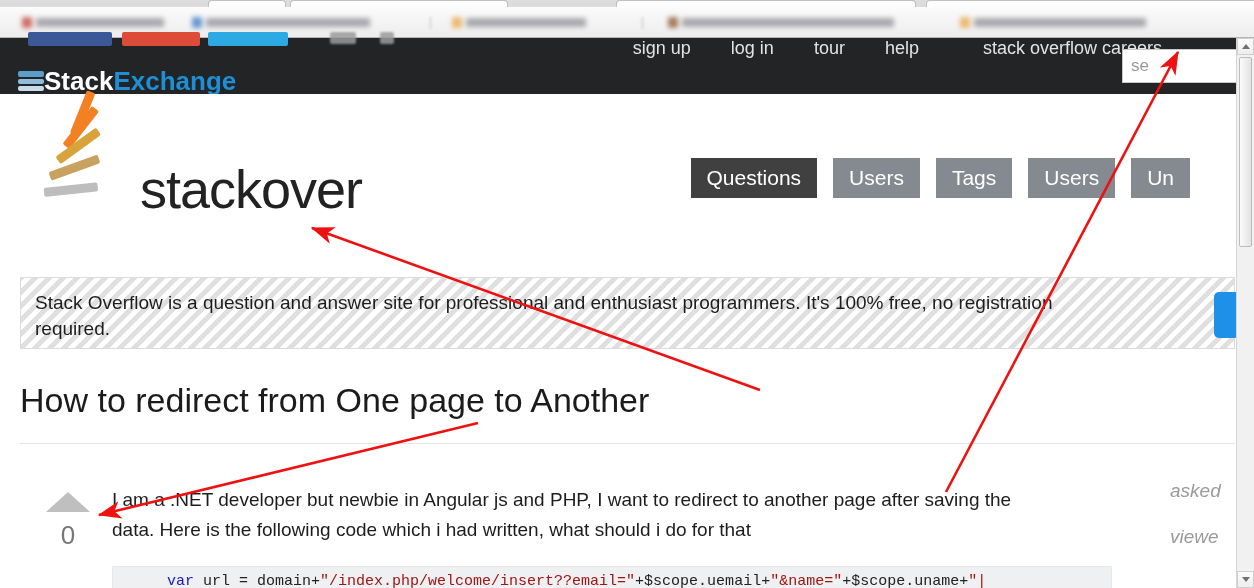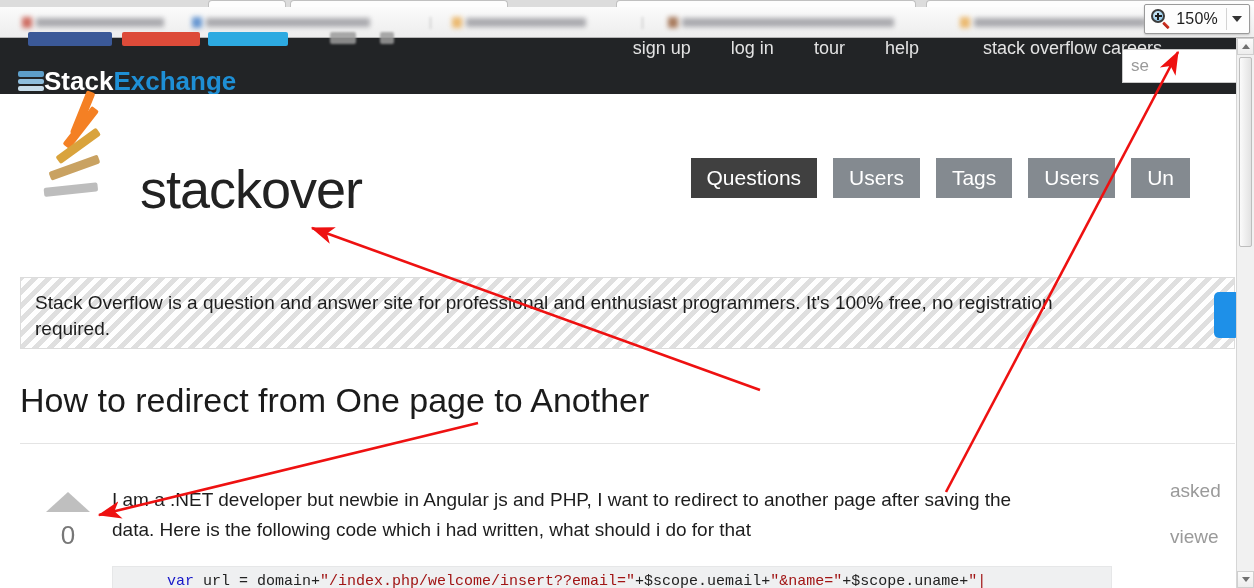--- a/index.html
+++ b/index.html
@@ -201,21 +201,21 @@
     font-size:26px; color:#777; margin-top:8px;
     font-family:"Liberation Sans", sans-serif;
   }
 
   .q-body {
     position:absolute; left:112px; top:485px; width:940px;
     font-size:19px; color:#1d1d1d; line-height:30px;
     font-family:"Liberation Sans", sans-serif;
   }
 
-  .q-stats { position:absolute; right:14px; top:468px; width:70px; text-align:left; }
+  .q-stats { position:absolute; right:14px; top:468px; width:70px; text-align:left;font-style:italic; }
   .q-stats div {
     color:#9a9a9a; font-size:19px; line-height:46px; white-space:nowrap;
     font-family:"Liberation Sans", sans-serif;
   }
 
   .codeblock {
     position:absolute; left:112px; top:566px; width:1000px; height:22px;
     background:#eff0f1; border:1px solid #e6e7e8; border-bottom:none;
     overflow:hidden;
   }
@@ -285,33 +285,20 @@
       <div class="bm" style="left:668px;width:240px;">
         <span class="favi" style="background:#8a4b22;"></span>
         <span class="lbl" style="width:212px;"></span>
       </div>
       <div class="bm" style="left:960px;width:200px;">
         <span class="favi" style="background:#e8a33d;"></span>
         <span class="lbl" style="width:172px;"></span>
       </div>
     </div>
 
-    <div class="zoomctl">
-      <span class="glass">
-        <i class="ring"></i>
-          <i class="plus-h"></i>
-          <i class="plus-v"></i>
-          <i class="handle"></i>
-      </span>
-      <span class="zval">150%</span>
-      <span class="zsep"></span>
-      <span class="zcaret">
-          <i></i>
-        </span>
-    </div>
   </div>
 
   <div class="topbar">
     <span class="social fb"></span>
     <span class="social gp"></span>
     <span class="social tw"></span>
     <span class="social-ghost a"></span>
     <span class="social-ghost b"></span>
 
     <div class="se-logo">

